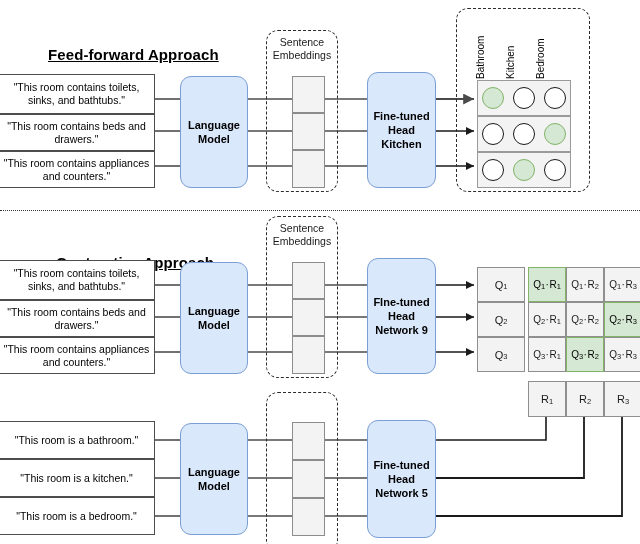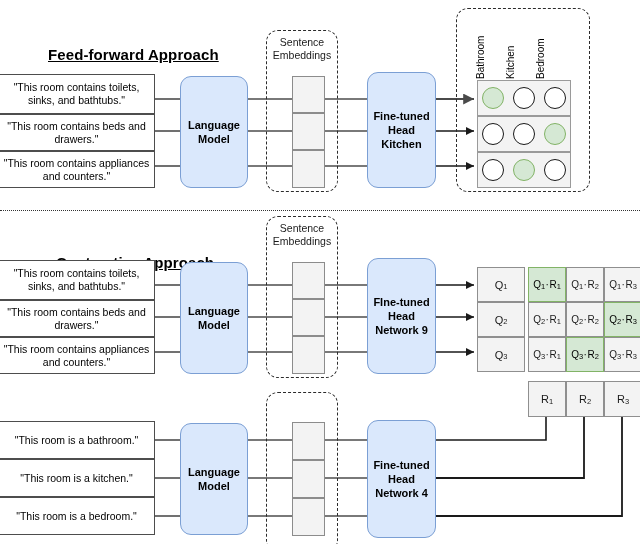--- a/index.html
+++ b/index.html
@@ -324,15 +324,15 @@
 
 <div class="abs dashed-group" style="left:266px;top:392px;width:72px;height:160px;"></div>
 <div class="abs emb-cell" style="left:292px;top:422px;width:33px;height:38px;"></div>
 <div class="abs emb-cell" style="left:292px;top:460px;width:33px;height:38px;"></div>
 <div class="abs emb-cell" style="left:292px;top:498px;width:33px;height:38px;"></div>
 
 <div class="abs blue-block" style="left:367px;top:420px;width:69px;height:118px;">
   <div>
     <div>Fine-tuned</div>
     <div>Head</div>
-    <div>Network 4</div>
+    <div>Network 5</div>
   </div>
 </div>
 
 </body></html>

